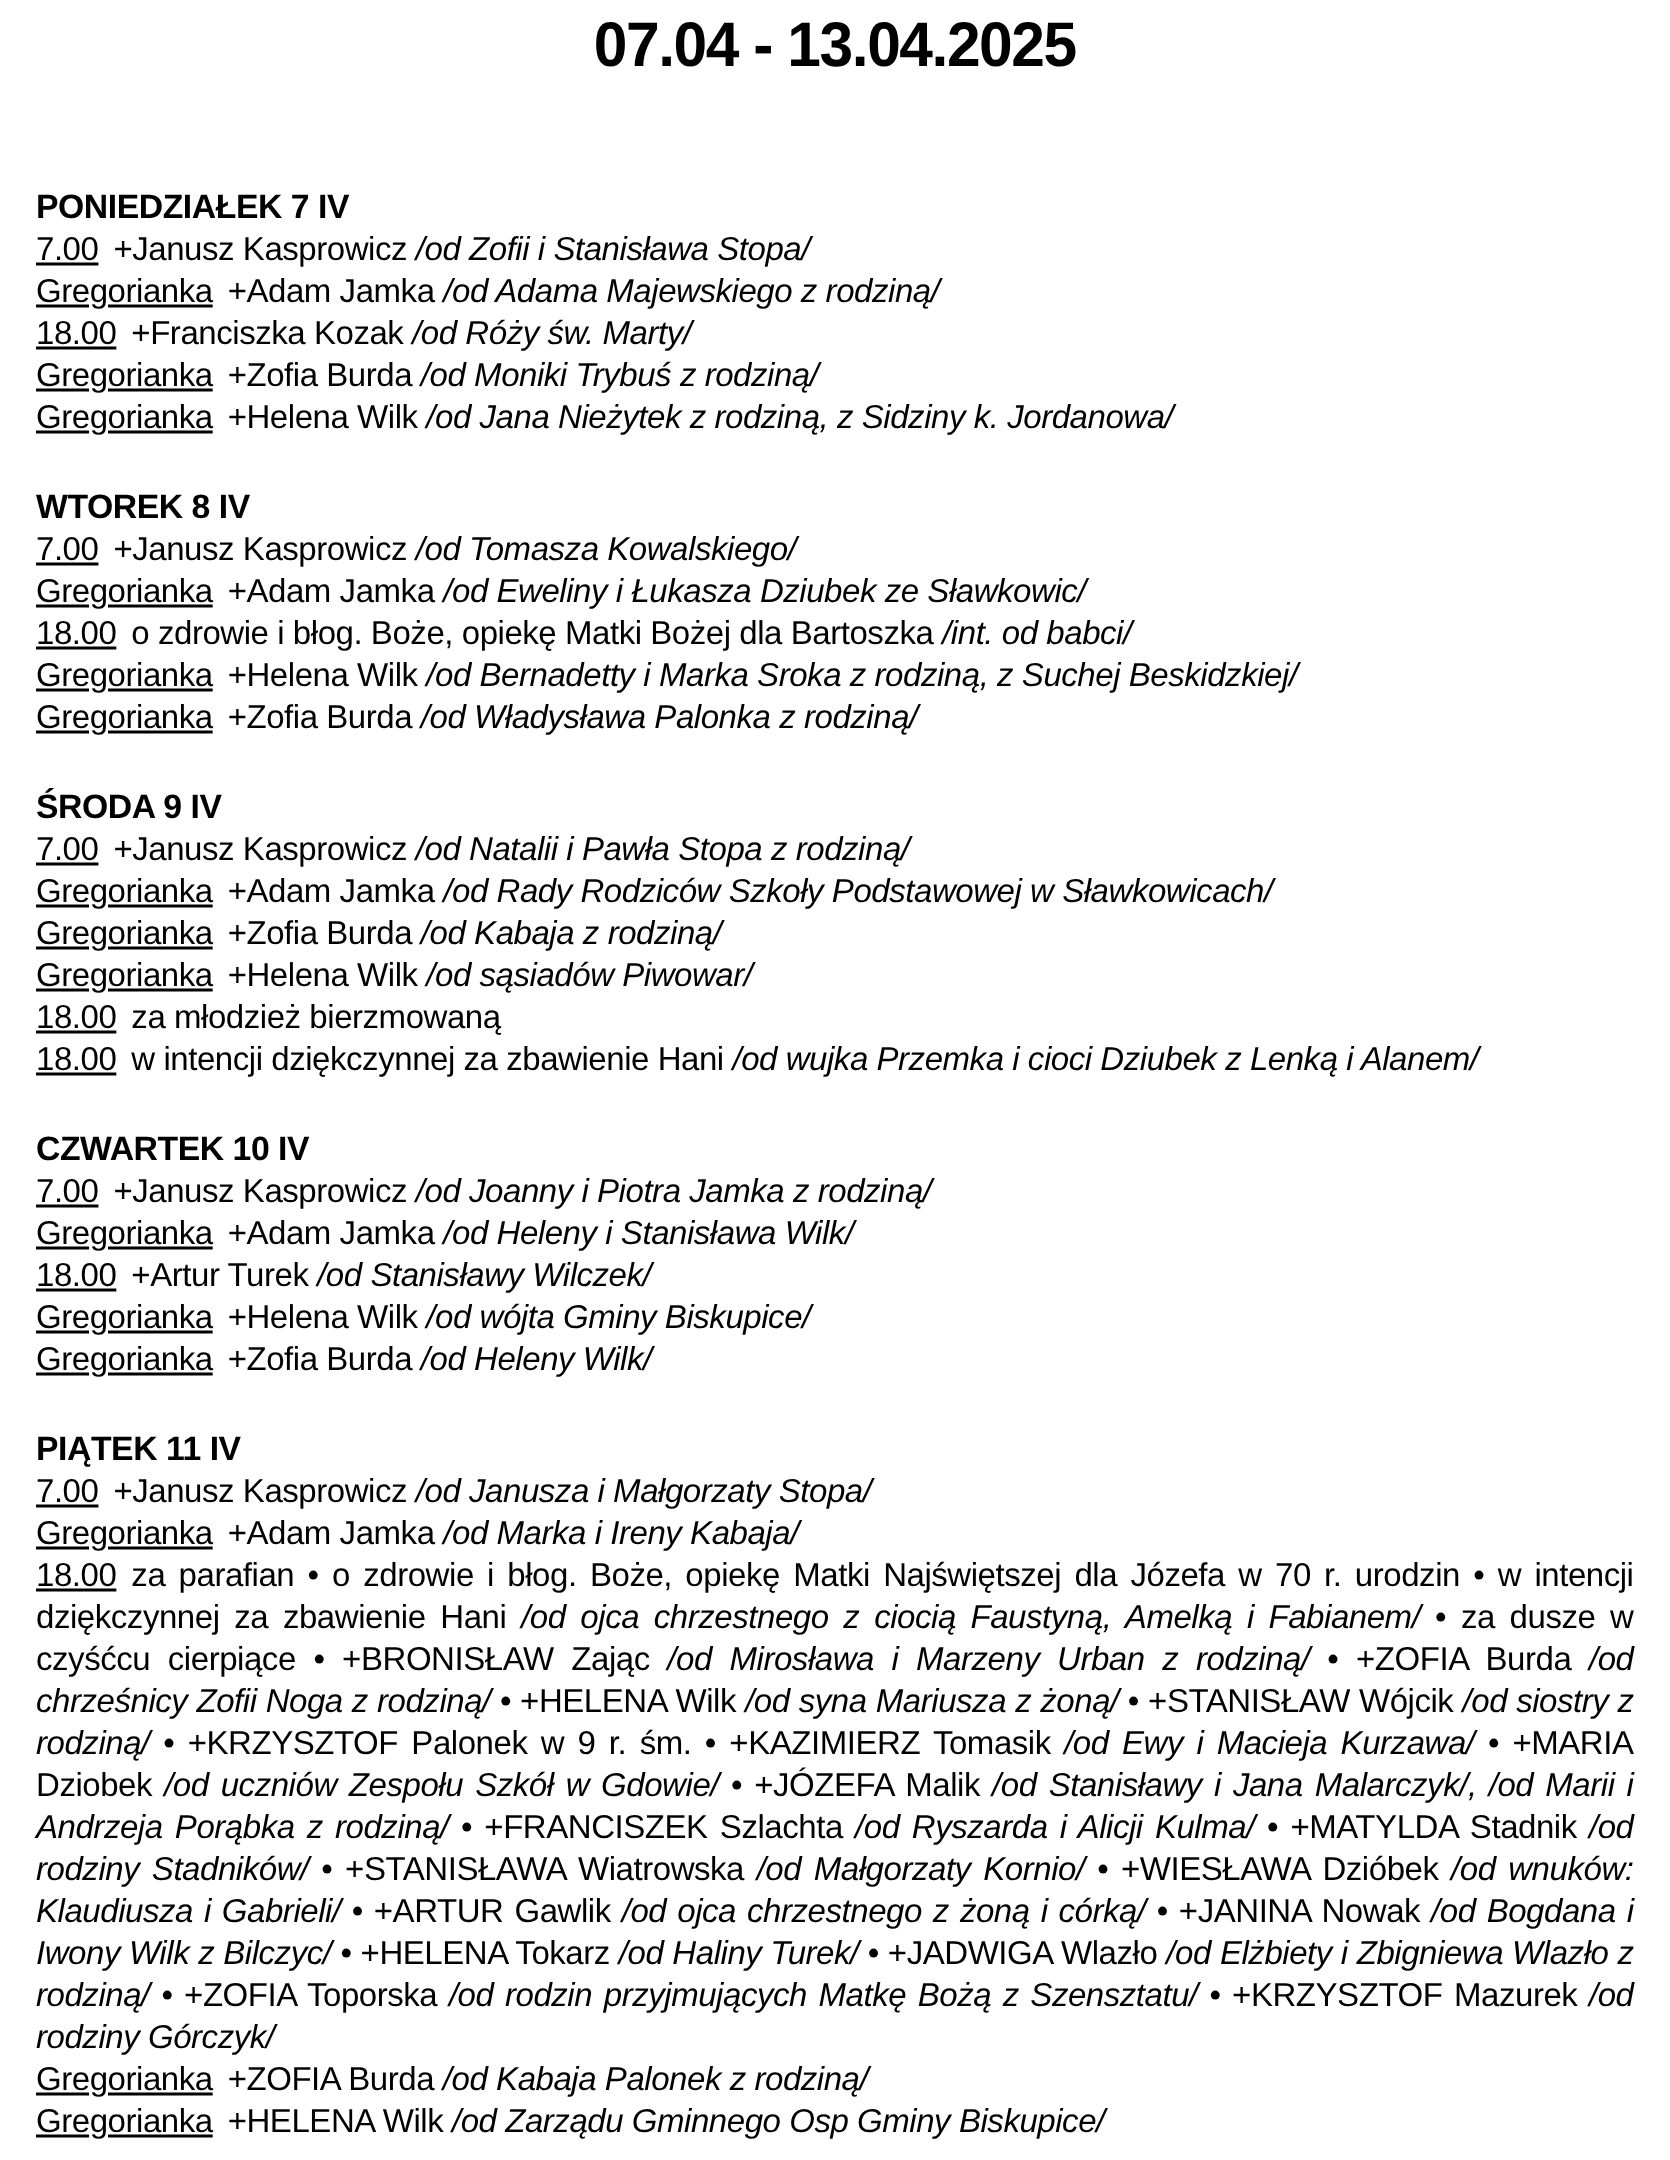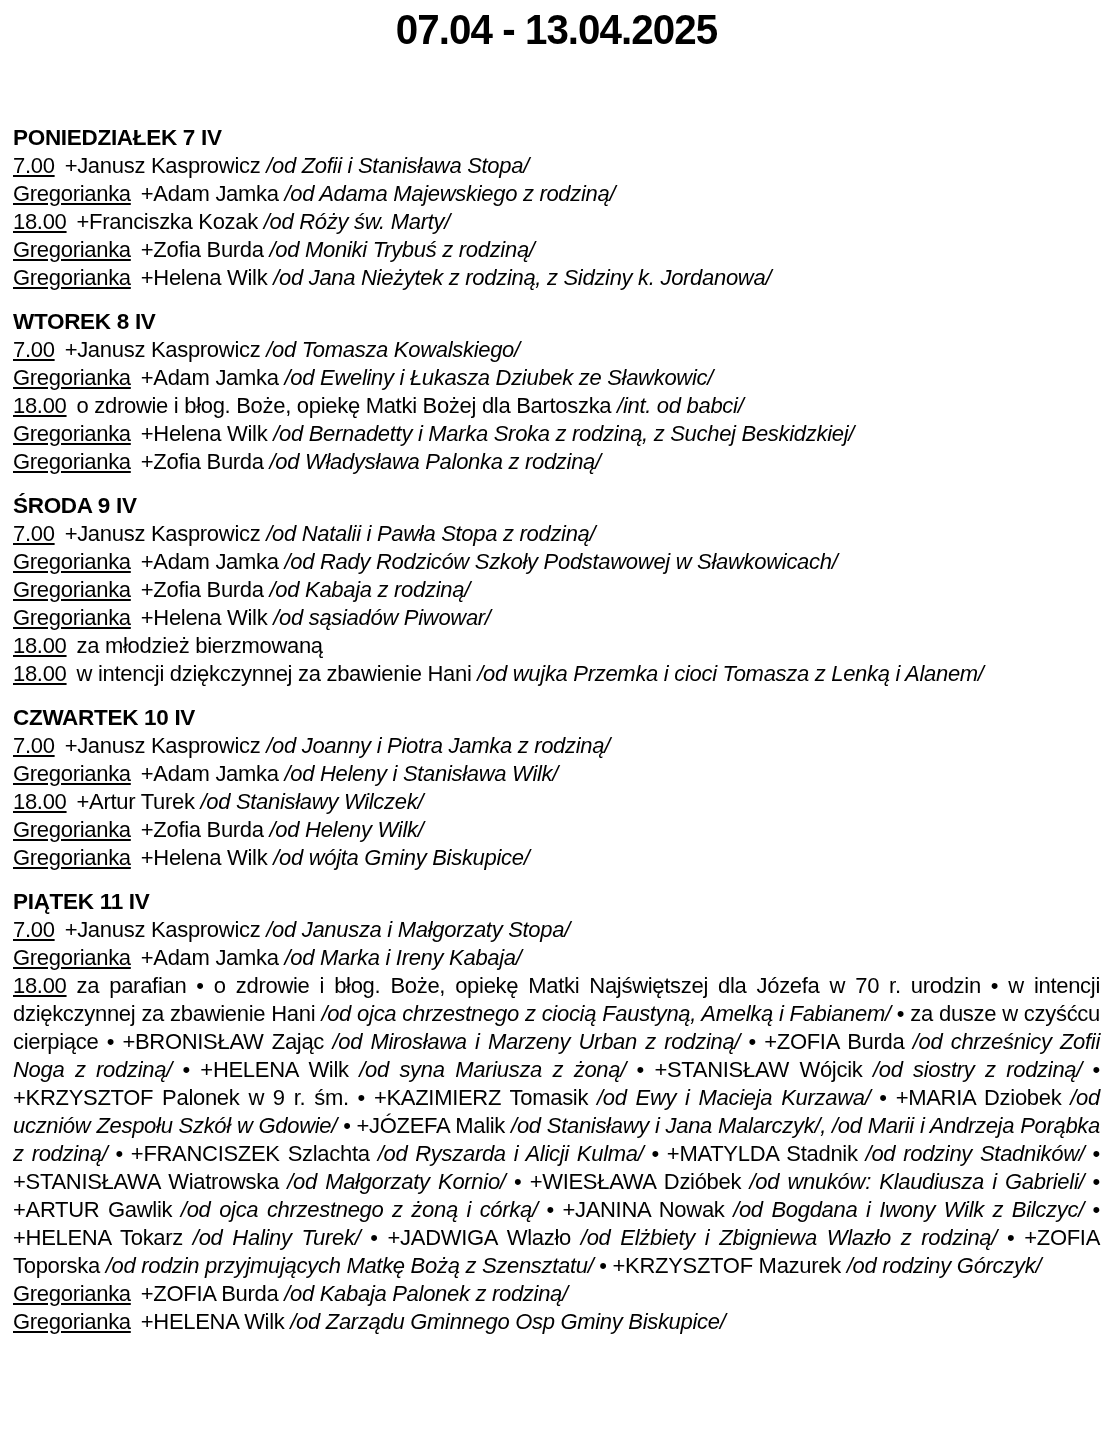--- a/index.html
+++ b/index.html
@@ -11,38 +11,38 @@
   body {
     width: 1113px;
     height: 1440px;
     overflow: hidden;
     font-family: "Liberation Sans", sans-serif;
     font-size: 22px;
     line-height: 28px;
     letter-spacing: -0.3px;
   }
   .page {
-    padding: 0 13px;
+    padding: 0 24px;
     box-sizing: border-box;
     width: 1113px;
   }
   .doc-title {
     text-align: center;
     font-weight: bold;
     font-size: 42px;
     line-height: 48px;
     letter-spacing: -1px;
     margin: 6px 0 0 0;
     transform: scaleX(0.96);
   }
   .schedule {
     margin-top: 70px;
   }
   .day-section {
-    margin-top: 16px;
+    margin-top: 32px;
   }
   .day-section:first-child {
     margin-top: 0;
   }
   .day-header {
     font-size: 22.5px;
     font-weight: bold;
     margin: 0;
     line-height: 28px;
   }
@@ -83,29 +83,29 @@
         <p class="entry"><span class="time">Gregorianka</span><span class="rg">+Helena Wilk </span><span class="it">/od Bernadetty i Marka Sroka z rodziną, z Suchej Beskidzkiej/</span></p>
         <p class="entry"><span class="time">Gregorianka</span><span class="rg">+Zofia Burda </span><span class="it">/od Władysława Palonka z rodziną/</span></p>
       </section>
       <section class="day-section">
         <h2 class="day-header">ŚRODA 9 IV</h2>
         <p class="entry"><span class="time">7.00</span><span class="rg">+Janusz Kasprowicz </span><span class="it">/od Natalii i Pawła Stopa z rodziną/</span></p>
         <p class="entry"><span class="time">Gregorianka</span><span class="rg">+Adam Jamka </span><span class="it">/od Rady Rodziców Szkoły Podstawowej w Sławkowicach/</span></p>
         <p class="entry"><span class="time">Gregorianka</span><span class="rg">+Zofia Burda </span><span class="it">/od Kabaja z rodziną/</span></p>
         <p class="entry"><span class="time">Gregorianka</span><span class="rg">+Helena Wilk </span><span class="it">/od sąsiadów Piwowar/</span></p>
         <p class="entry"><span class="time">18.00</span><span class="rg">za młodzież bierzmowaną</span></p>
-        <p class="entry"><span class="time">18.00</span><span class="rg">w intencji dziękczynnej za zbawienie Hani </span><span class="it">/od wujka Przemka i cioci Tomasza z Lenką i Alanem/</span></p>
+        <p class="entry"><span class="time">18.00</span><span class="rg">w intencji dziękczynnej za zbawienie Hani </span><span class="it">/od wujka Przemka i cioci Dziubek z Lenką i Alanem/</span></p>
       </section>
       <section class="day-section">
         <h2 class="day-header">CZWARTEK 10 IV</h2>
         <p class="entry"><span class="time">7.00</span><span class="rg">+Janusz Kasprowicz </span><span class="it">/od Joanny i Piotra Jamka z rodziną/</span></p>
         <p class="entry"><span class="time">Gregorianka</span><span class="rg">+Adam Jamka </span><span class="it">/od Heleny i Stanisława Wilk/</span></p>
         <p class="entry"><span class="time">18.00</span><span class="rg">+Artur Turek </span><span class="it">/od Stanisławy Wilczek/</span></p>
+        <p class="entry"><span class="time">Gregorianka</span><span class="rg">+Helena Wilk </span><span class="it">/od wójta Gminy Biskupice/</span></p>
         <p class="entry"><span class="time">Gregorianka</span><span class="rg">+Zofia Burda </span><span class="it">/od Heleny Wilk/</span></p>
-        <p class="entry"><span class="time">Gregorianka</span><span class="rg">+Helena Wilk </span><span class="it">/od wójta Gminy Biskupice/</span></p>
       </section>
       <section class="day-section">
         <h2 class="day-header">PIĄTEK 11 IV</h2>
         <p class="entry"><span class="time">7.00</span><span class="rg">+Janusz Kasprowicz </span><span class="it">/od Janusza i Małgorzaty Stopa/</span></p>
         <p class="entry"><span class="time">Gregorianka</span><span class="rg">+Adam Jamka </span><span class="it">/od Marka i Ireny Kabaja/</span></p>
         <p class="entry justify"><span class="time">18.00</span><span class="rg">za parafian • o zdrowie i błog. Boże, opiekę Matki Najświętszej dla Józefa w 70 r. urodzin • w intencji dziękczynnej za zbawienie Hani </span><span class="it">/od ojca chrzestnego z ciocią Faustyną, Amelką i Fabianem/</span><span class="rg"> • za dusze w czyśćcu cierpiące • +BRONISŁAW Zając </span><span class="it">/od Mirosława i Marzeny Urban z rodziną/</span><span class="rg"> • +ZOFIA Burda </span><span class="it">/od chrześnicy Zofii Noga z rodziną/</span><span class="rg"> • +HELENA Wilk </span><span class="it">/od syna Mariusza z żoną/</span><span class="rg"> • +STANISŁAW Wójcik </span><span class="it">/od siostry z rodziną/</span><span class="rg"> • +KRZYSZTOF Palonek w 9 r. śm. • +KAZIMIERZ Tomasik </span><span class="it">/od Ewy i Macieja Kurzawa/</span><span class="rg"> • +MARIA Dziobek </span><span class="it">/od uczniów Zespołu Szkół w Gdowie/</span><span class="rg"> • +JÓZEFA Malik </span><span class="it">/od Stanisławy i Jana Malarczyk/, /od Marii i Andrzeja Porąbka z rodziną/</span><span class="rg"> • +FRANCISZEK Szlachta </span><span class="it">/od Ryszarda i Alicji Kulma/</span><span class="rg"> • +MATYLDA Stadnik </span><span class="it">/od rodziny Stadników/</span><span class="rg"> • +STANISŁAWA Wiatrowska </span><span class="it">/od Małgorzaty Kornio/</span><span class="rg"> • +WIESŁAWA Dzióbek </span><span class="it">/od wnuków: Klaudiusza i Gabrieli/</span><span class="rg"> • +ARTUR Gawlik </span><span class="it">/od ojca chrzestnego z żoną i córką/</span><span class="rg"> • +JANINA Nowak </span><span class="it">/od Bogdana i Iwony Wilk z Bilczyc/</span><span class="rg"> • +HELENA Tokarz </span><span class="it">/od Haliny Turek/</span><span class="rg"> • +JADWIGA Wlazło </span><span class="it">/od Elżbiety i Zbigniewa Wlazło z rodziną/</span><span class="rg"> • +ZOFIA Toporska </span><span class="it">/od rodzin przyjmujących Matkę Bożą z Szensztatu/</span><span class="rg"> • +KRZYSZTOF Mazurek </span><span class="it">/od rodziny Górczyk/</span></p>
         <p class="entry"><span class="time">Gregorianka</span><span class="rg">+ZOFIA Burda </span><span class="it">/od Kabaja Palonek z rodziną/</span></p>
         <p class="entry"><span class="time">Gregorianka</span><span class="rg">+HELENA Wilk </span><span class="it">/od Zarządu Gminnego Osp Gminy Biskupice/</span></p>
       </section>
     </main>

